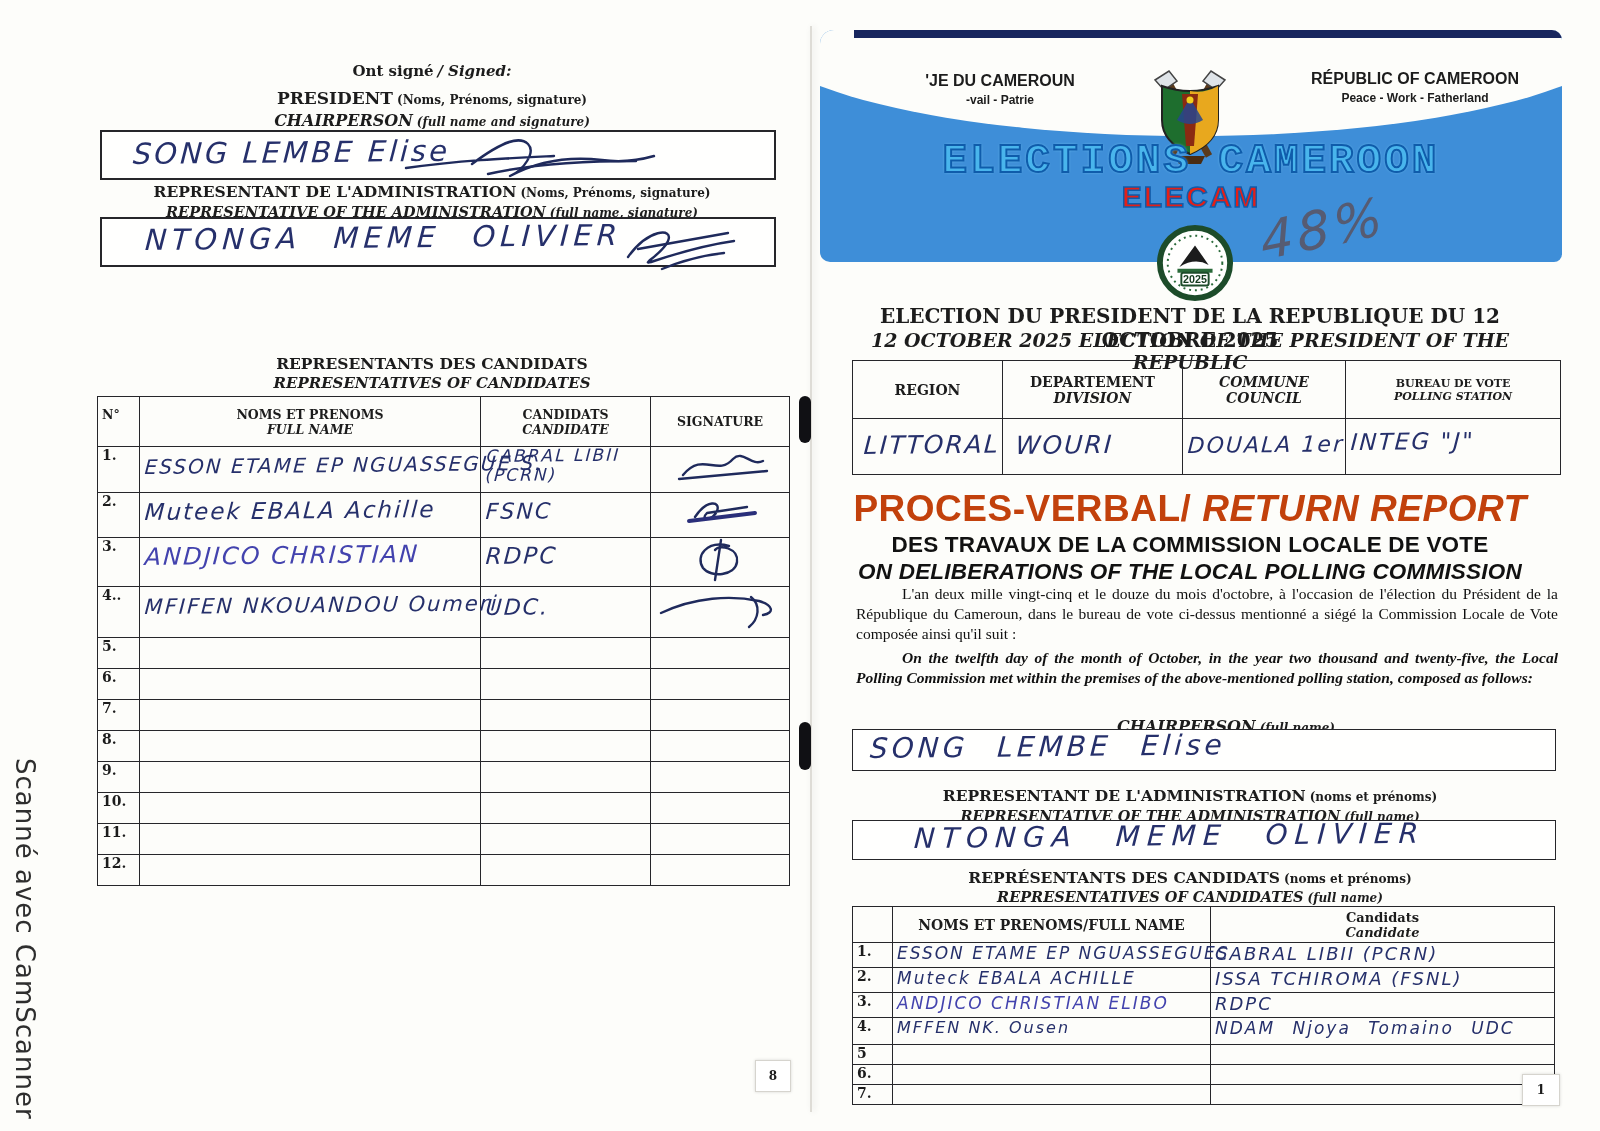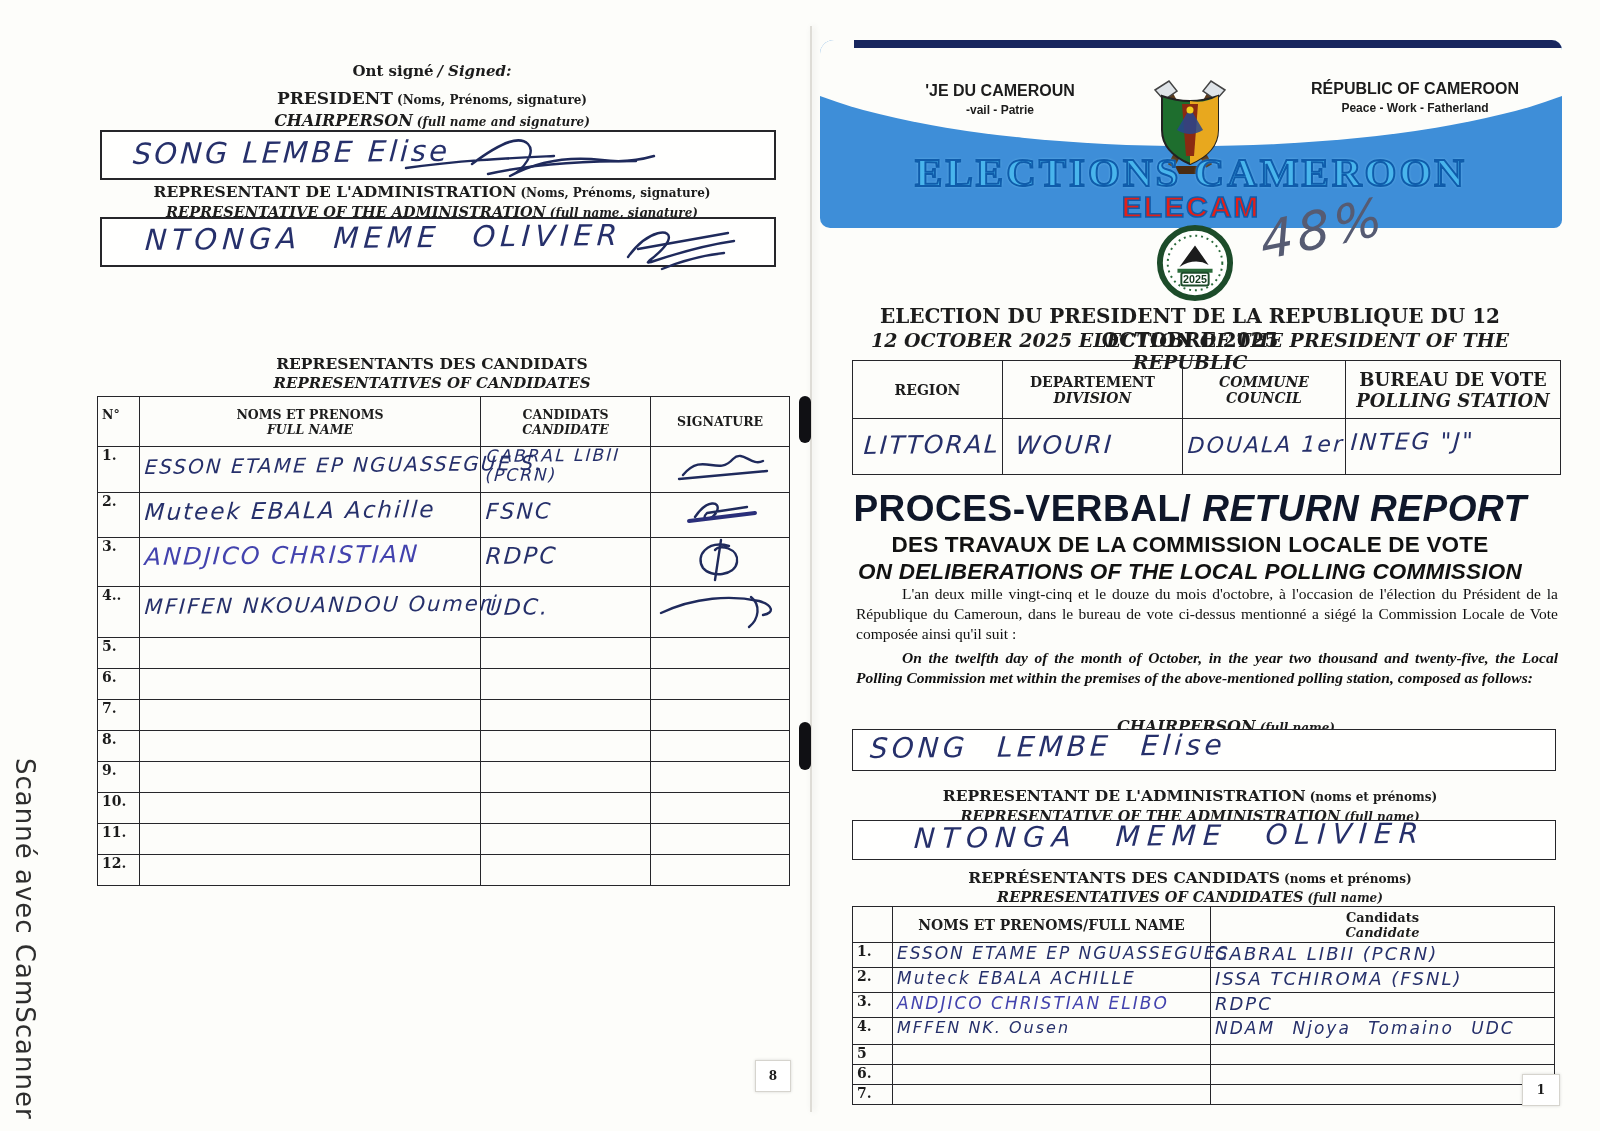--- a/index.html
+++ b/index.html
@@ -32,29 +32,29 @@
   table{border-collapse:collapse;table-layout:fixed;padding-left:43px;}
   .doc-table td,.doc-table th{border:1.6px solid #26262a;padding:0 4px;vertical-align:top;overflow:visible;}
   .doc-table th{font-family:"DejaVu Serif",serif;font-size:12.5px;vertical-align:middle;}
   .numcell{font-family:"DejaVu Serif",serif;font-weight:bold;font-size:14px;}
   
   .banner{background:#3e8ed8;border-radius:14px 10px 8px 10px;overflow:hidden;}
   .dome{position:absolute;left:-70px;right:-70px;top:-112px;height:218px;background:#fdfdfa;border-radius:50%;}
   .topstrip{position:absolute;top:0;left:34px;right:0;height:8px;background:#18265e;z-index:5;}
   .hdr-small{font-family:"Liberation Sans",sans-serif;font-weight:bold;}
   .elections{
-    font-family:Liberation Serif, serif;font-weight:900;font-size:41px;letter-spacing:3px;
+    font-family:Liberation Mono, monospace;font-weight:900;font-size:41px;letter-spacing:3px;
     color:#49b5ec;-webkit-text-stroke:2px #0f5cab;
     text-shadow:0 0 3px #8fdfff;
   }
   .elecam{
     font-family:"Liberation Sans",sans-serif;font-weight:900;font-size:30px;letter-spacing:2px;
     color:#e31f18;-webkit-text-stroke:1.5px #0f5cab;
   }
-  .pv-red{font-family:"Liberation Sans",sans-serif;font-weight:900;color:#0f172a;font-size:37px;letter-spacing:0.5px;}
+  .pv-red{font-family:"Liberation Sans",sans-serif;font-weight:900;color:#c2410c;font-size:37px;letter-spacing:0.5px;}
   .pv-sub{font-family:"Liberation Sans",sans-serif;font-weight:900;font-size:22.5px;letter-spacing:0.2px;color:#111;}
   .para{font-family:"Liberation Serif",serif;font-size:15.5px;line-height:1.3;text-align:justify;color:#101010;}
   .para-en{font-style:italic;font-weight:600;}
   .pagenum{
     background:#fff;border:1px solid #d6d4ce;box-shadow:0 0 3px rgba(0,0,0,.15);
     font-family:"DejaVu Serif",serif;font-weight:bold;font-size:12px;
     display:flex;align-items:center;justify-content:center;
   }
   .staple{position:absolute;width:12px;background:#101014;border-radius:6px;}
   .rp-edge{position:absolute;left:810px;top:26px;width:2px;height:1086px;background:#dedcd6;box-shadow:2px 0 6px rgba(0,0,0,.12);}
@@ -221,21 +221,21 @@
 
   <div class="abs pagenum" style="left:663px;top:1030px;width:34px;height:30px;">8</div>
 </section>
 
 <div class="rp-edge"></div>
 <div class="staple" style="left:799px;top:396px;height:47px;"></div>
 <div class="staple" style="left:799px;top:722px;height:48px;"></div>
 
 <section class="abs" style="left:812px;top:26px;width:756px;height:1086px;">
 
-  <header class="abs banner" style="left:8px;top:14px;width:742px;height:188px;">
+  <header class="abs banner" style="left:8px;top:4px;width:742px;height:232px;">
     <div class="dome"></div>
     <div class="topstrip"></div>
 
     <div class="abs ctr" style="left:50px;top:42px;width:260px;z-index:3;">
       <div class="hdr-small" style="font-size:16px;">'JE DU CAMEROUN</div>
       <div class="hdr-small" style="font-size:12px;margin-top:3px;">-vail - Patrie</div>
     </div>
 
     <svg class="abs" style="left:315px;top:30px;z-index:3;" width="110" height="112" viewBox="0 0 110 112">
       <g stroke="#5a3a1c" stroke-width="7">
@@ -288,21 +288,21 @@
             <div>REGION</div>
           </th>
       <th style="font-size:14px;">
         <div>DEPARTEMENT</div>
         <div style="font-style:italic;">DIVISION</div>
       </th>
       <th style="font-size:14px;">
         <div style="font-style:italic;">COMMUNE</div>
         <div style="font-style:italic;">COUNCIL</div>
       </th>
-      <th style="font-size:18px;">
+      <th style="font-size:11px;">
         <div>BUREAU DE VOTE</div>
         <div style="font-style:italic;">POLLING STATION</div>
       </th>
     </tr>
     <tr style="height:56px;">
       <td><span class="hw" style="font-size:25px;display:inline-block;margin-top:12px;margin-left:6px;">LITTORAL</span></td>
       <td><span class="hw" style="font-size:25px;display:inline-block;margin-top:12px;margin-left:8px;">WOURI</span></td>
       <td><span class="hw" style="font-size:22px;display:inline-block;margin-top:14px;">DOUALA 1er</span></td>
       <td><span class="hw" style="font-size:23px;display:inline-block;margin-top:10px;">INTEG "J"</span></td>
     </tr>

